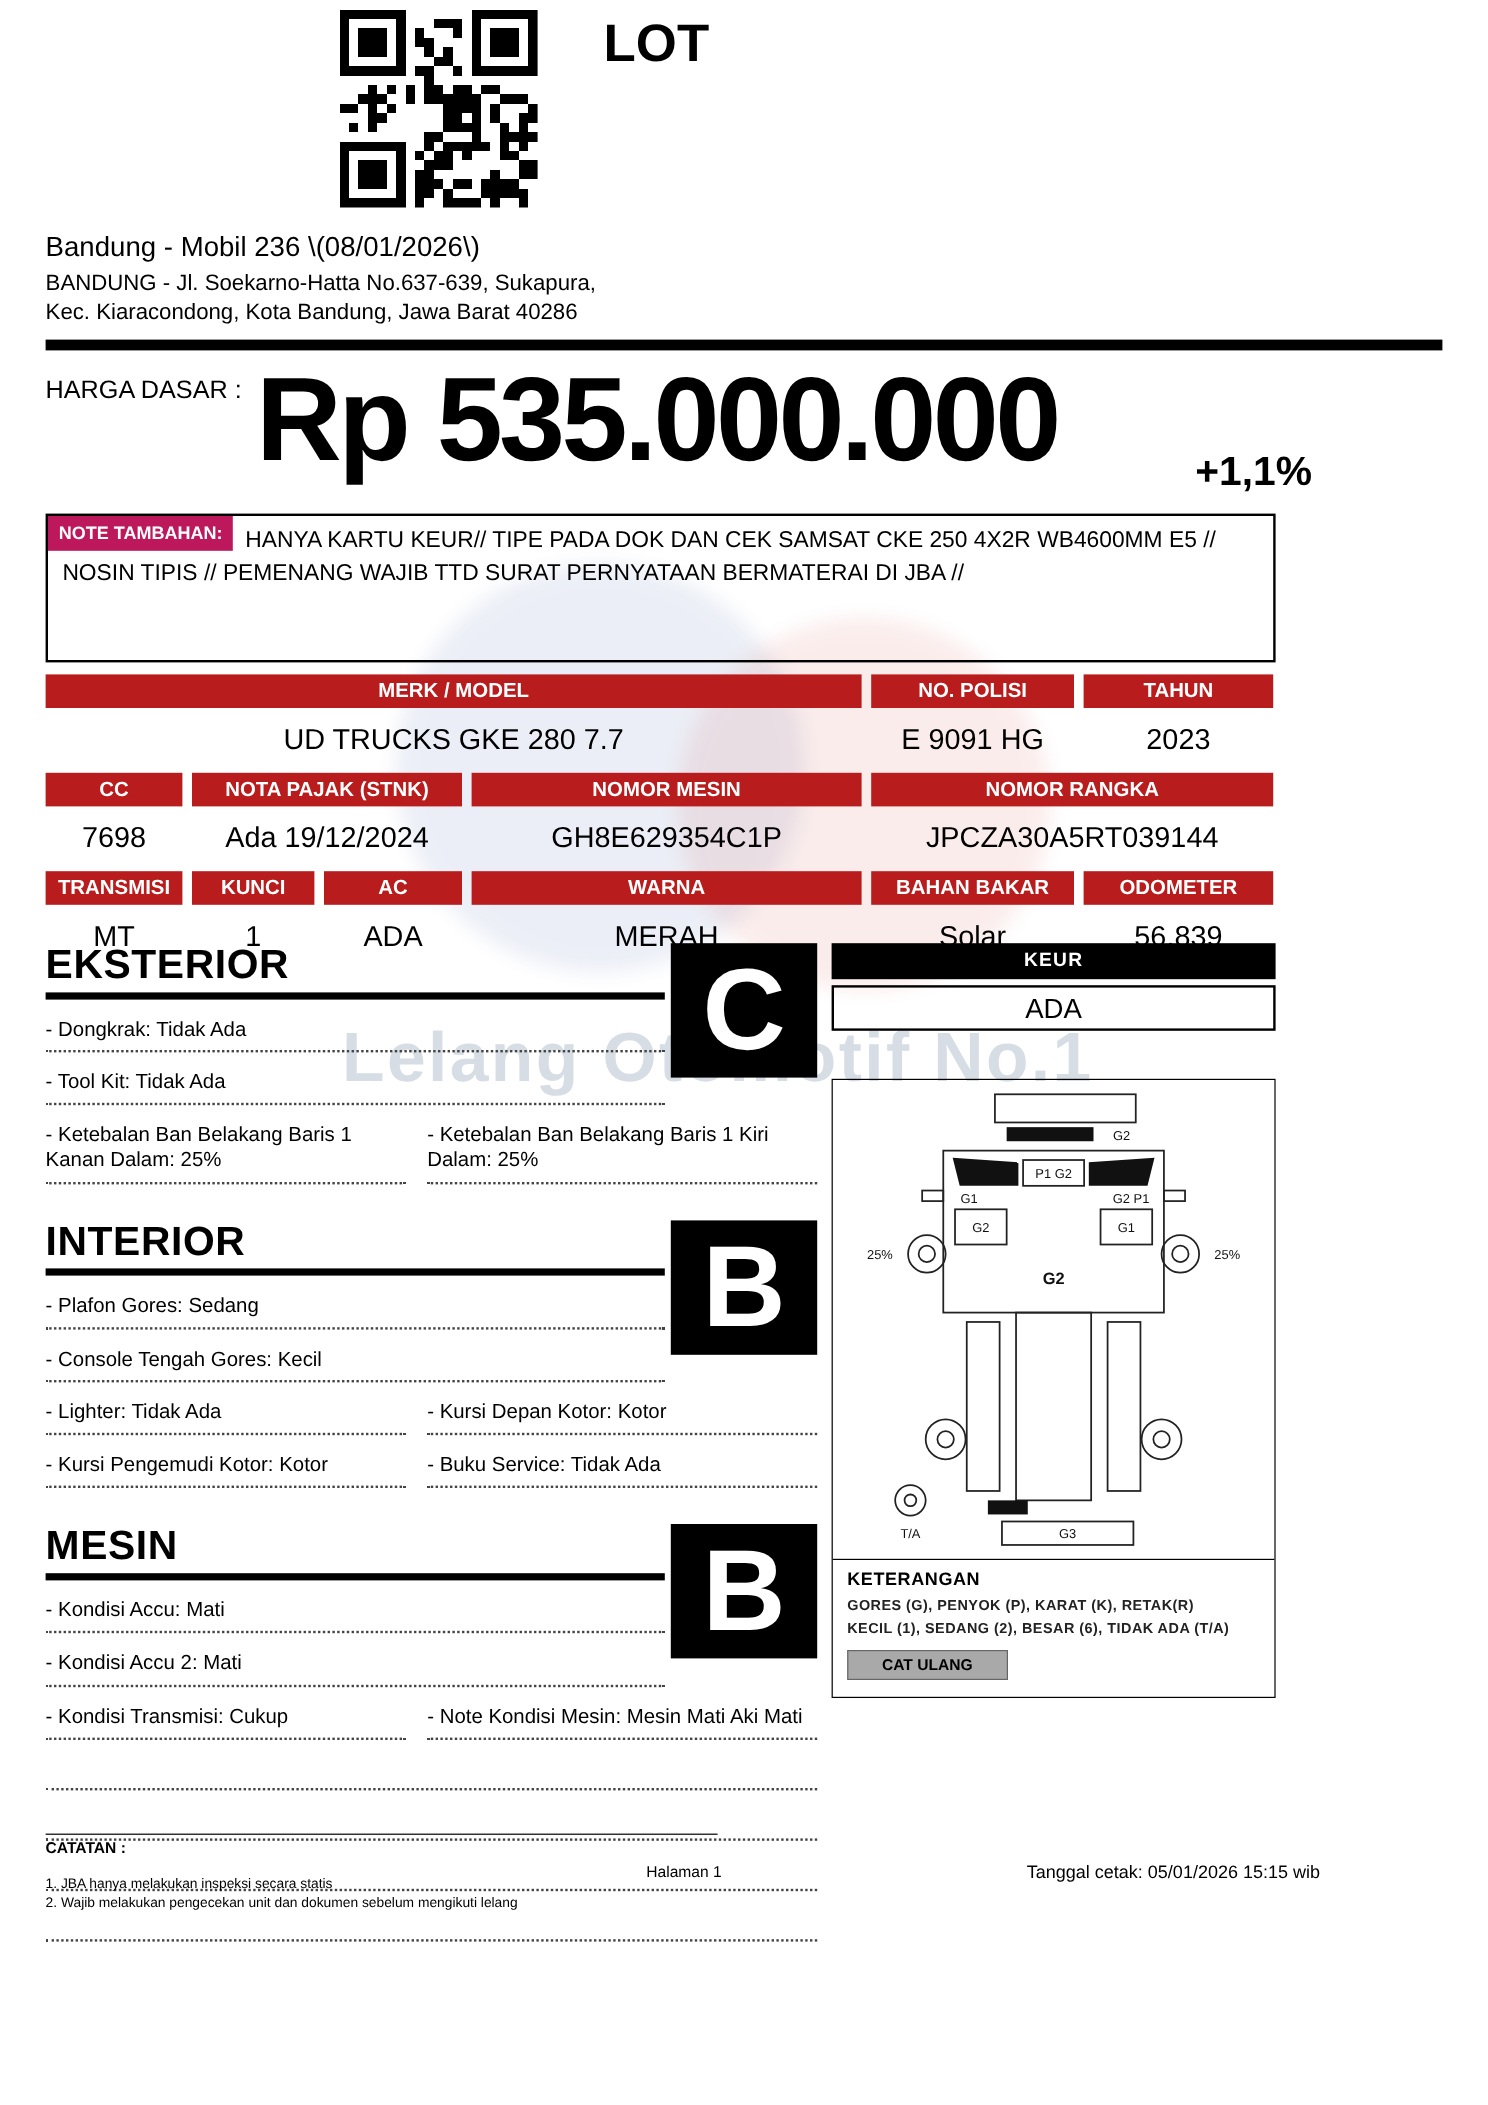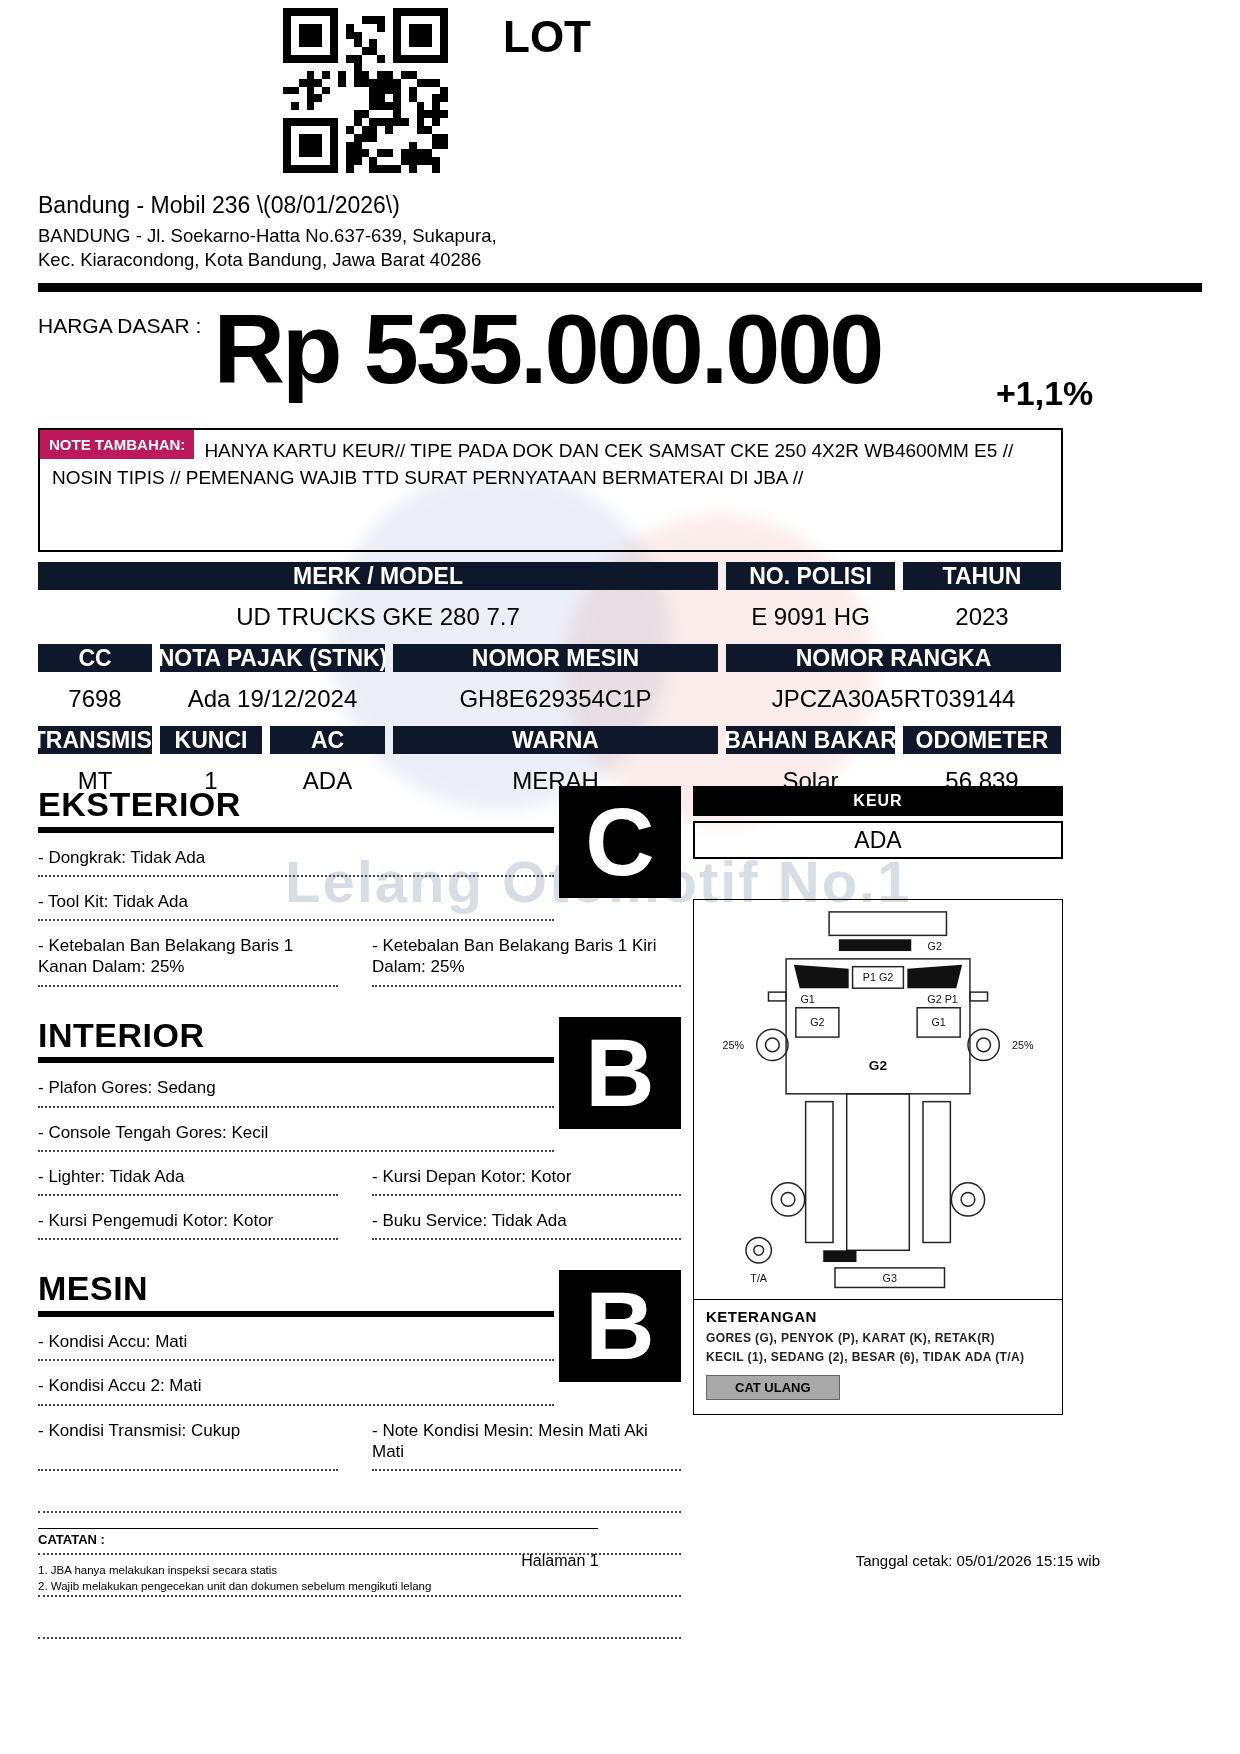--- a/index.html
+++ b/index.html
@@ -37,36 +37,36 @@
   .note-box{left:38px;top:428px;width:1025px;height:124px;border:2px solid #000;
             padding:8px 12px;font-size:19px;line-height:1.4}
   .note-label{float:left;background:#be185d;color:#fff;font-weight:bold;font-size:15px;
               padding:4px 9px;margin:-8px 10px 2px -12px;white-space:nowrap}
 
   
   .spec-table{left:38px;top:562px;width:1023px;display:grid;
               grid-template-columns:114px 102px 115px 325px 169px 158px;
               grid-template-rows:28px 44px 28px 44px 28px 44px;
               column-gap:8px;row-gap:5px}
-  .th{background:#0f172a;color:#fff;font-weight:bold;font-size:23px;
+  .th{background:#b91c1c;color:#fff;font-weight:bold;font-size:17px;
       display:flex;align-items:center;justify-content:center;white-space:nowrap}
   .td{font-size:24px;display:flex;align-items:center;justify-content:center;white-space:nowrap}
   .s14{grid-column:1/5}.s23{grid-column:2/4}.s56{grid-column:5/7}
 
   
   .left-col{left:38px;top:786px;width:643px}
   .sec{position:relative;margin-bottom:30px}
   .sec-title{font-size:34px;font-weight:bold;line-height:1.08;letter-spacing:.5px}
   .sec-bar{width:516px;height:6px;background:#000;margin-top:4px}
   .grade-box{position:absolute;right:0;top:0;width:122px;height:112px;background:#000;color:#fff;
              display:flex;align-items:center;justify-content:center;font-size:96px;font-weight:bold}
   .sec-row{width:516px;margin-top:14px;padding-bottom:7px;border-bottom:2px dotted #444;
            font-size:17px;line-height:1.25}
   .sec-row.full{width:100%}
-  .sec-row.cols{display:flex;gap:34px;border-bottom:none;padding-bottom:0}
+  .sec-row.cols{display:flex;gap:18px;border-bottom:none;padding-bottom:0}
   .sec-row.cols .cell{padding-bottom:7px;border-bottom:2px dotted #444;flex:1}
   .sec-row.cols .cell:first-child{flex:0 0 300px}
   .sec-row.blank{height:15px;margin-top:27px}
 
   
   .right-col{left:693px;top:786px;width:370px}
   .keur-bar{height:30px;background:#000;color:#fff;display:flex;align-items:center;
             justify-content:center;font-size:16px;font-weight:bold;letter-spacing:1px}
   .keur-value{border:2px solid #000;margin-top:5px;height:38px;line-height:34px;
               text-align:center;font-size:23px}
@@ -77,21 +77,21 @@
   .keterangan{border-top:1.5px solid #000;padding:8px 12px 14px}
   .ket-title{font-size:15px;font-weight:bold;margin-bottom:6px;letter-spacing:.5px}
   .ket-line{font-size:12px;font-weight:bold;letter-spacing:.4px;margin-bottom:5px;color:#222}
   .ket-badge{display:inline-block;margin-top:6px;background:#a9a9a9;border:1px solid #666;
              padding:4px 28px;font-size:13px;font-weight:bold}
 
   
   .catatan{left:38px;top:1528px;width:560px;border-top:1px solid #000;padding-top:3px}
   .catatan-label{font-size:13px;font-weight:bold;margin-bottom:16px}
   .catatan-line{font-size:11.5px;line-height:1.35}
-  .page-num{left:430px;top:1552px;width:260px;text-align:center;font-size:16px}
+  .page-num{left:440px;top:1552px;width:260px;text-align:center;font-size:13px}
   .printed{right:140px;top:1552px;font-size:15px;white-space:nowrap}
 </style>
 </head>
 <body>
 
 <div class="page">
 
   <div class="watermark">
     <div class="wm-circle wm-blue"></div>
     <div class="wm-circle wm-red"></div>

